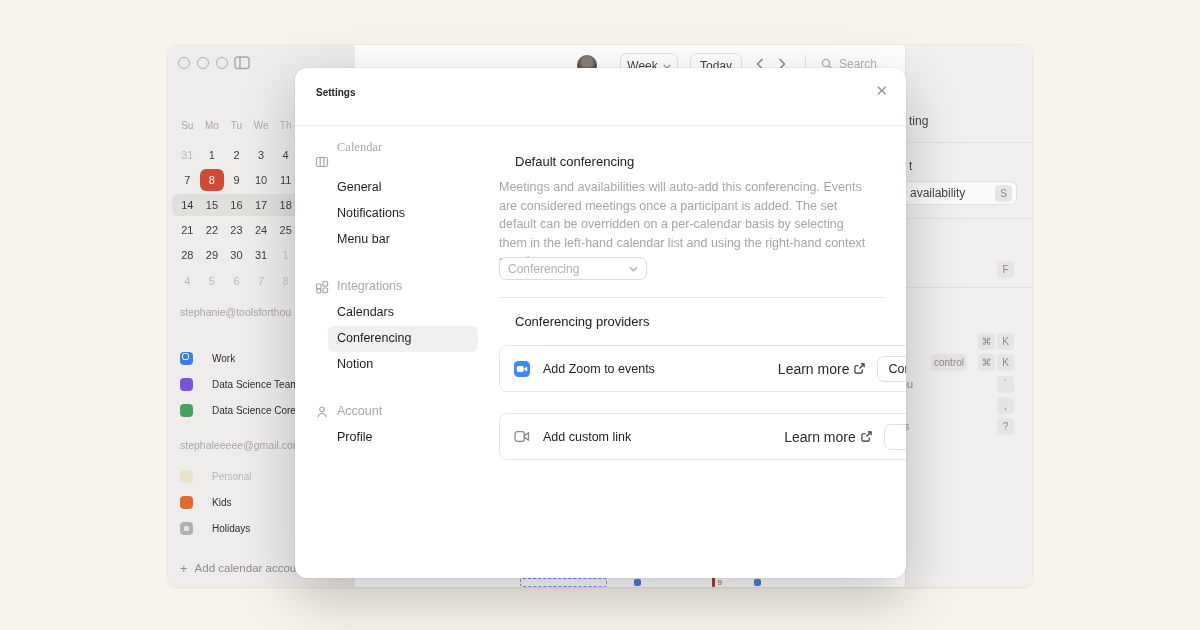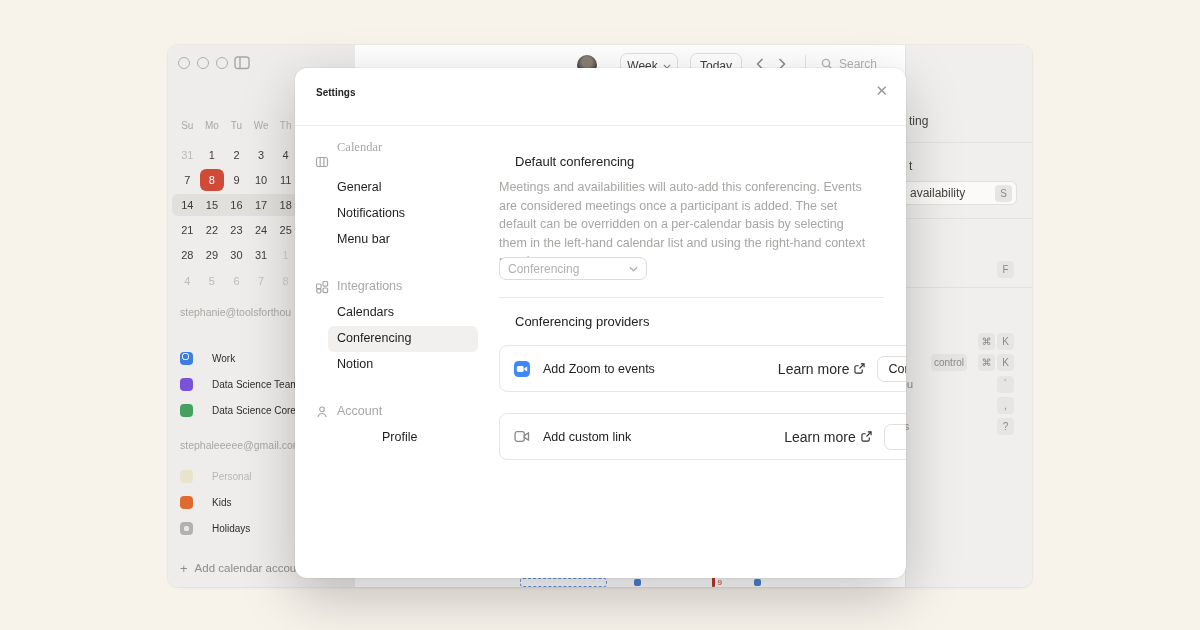--- a/index.html
+++ b/index.html
@@ -273,21 +273,21 @@
   <div class="nav-i" style="top:237px;">Calendars</div>
   <div class="nav-sel"></div>
   <div class="nav-i" style="top:263px;">Conferencing</div>
   <div class="nav-i" style="top:289px;">Notion</div>
 
   <svg class="nav-ico" style="top:337px;" viewBox="0 0 14 14" fill="none" stroke="#a9a7a4" stroke-width="1.2">
     <circle cx="7" cy="4.3" r="2.3"></circle>
       <path d="M2.9 12.2c.6-2.5 2.2-3.7 4.1-3.7s3.5 1.2 4.1 3.7"></path>
   </svg>
   <div class="nav-h" style="top:336px;">Account</div>
-  <div class="nav-i" style="top:362px;margin-left:45px;">Profile</div>
+  <div class="nav-i" style="top:362px;">Profile</div>
 
   <div class="c-head" style="top:86px;">Default conferencing</div>
   <div class="c-desc">Meetings and availabilities will auto-add this conferencing. Events are considered meetings once a participant is added. The set default can be overridden on a per-calendar basis by selecting them in the left-hand calendar list and using the right-hand context panel.</div>
 
   <div class="dropdown">
     <span>Conferencing</span>
     <svg style="margin-left:auto;" width="9" height="6" viewBox="0 0 10 6" fill="none" stroke="#b3b1ae" stroke-width="1.4">
         <path d="M1 1l4 4 4-4"></path>
       </svg>
   </div>

